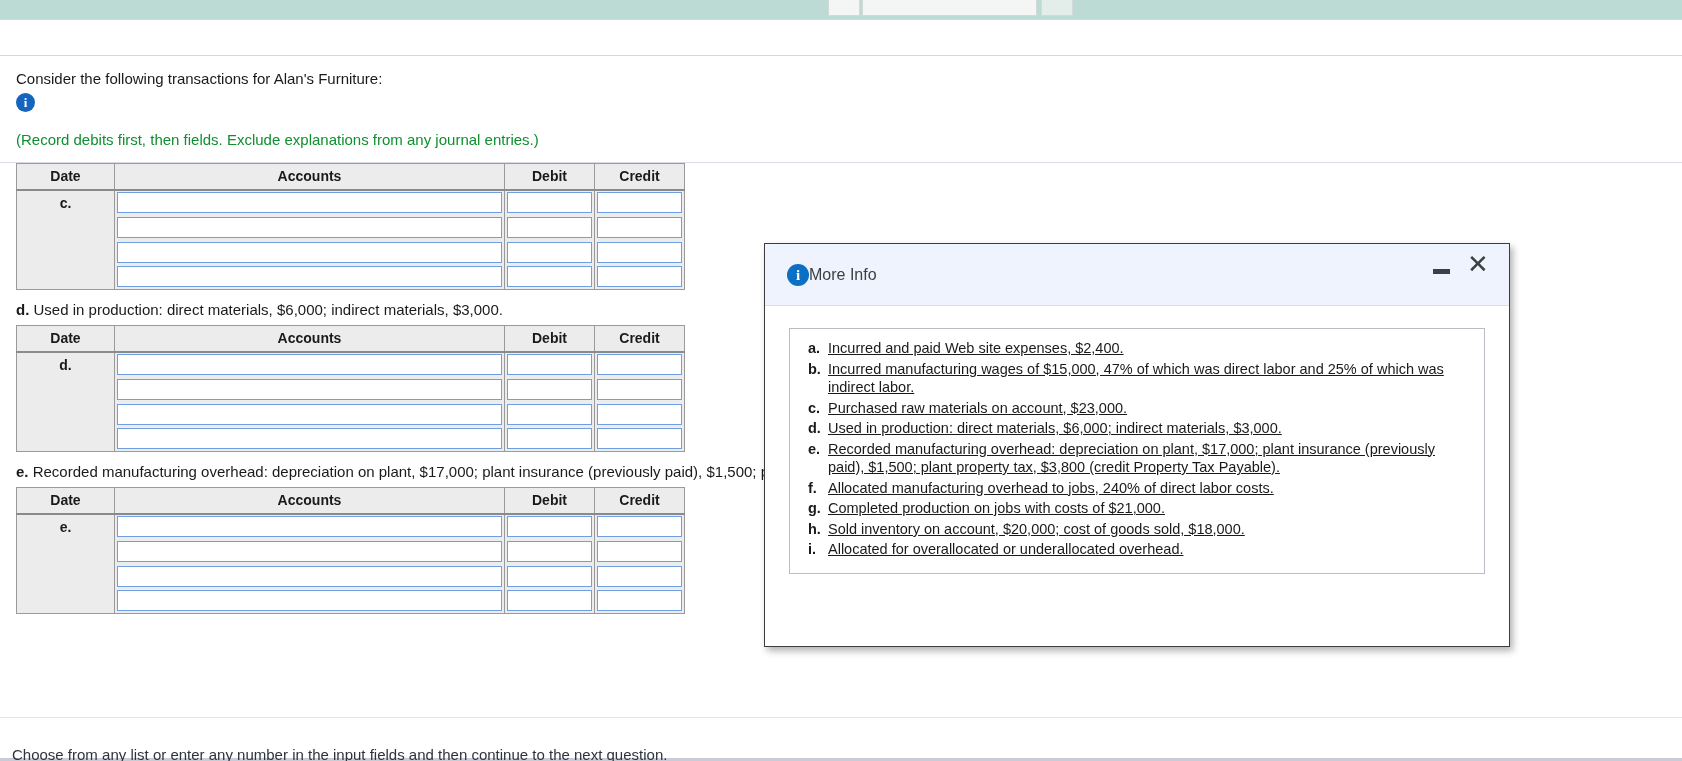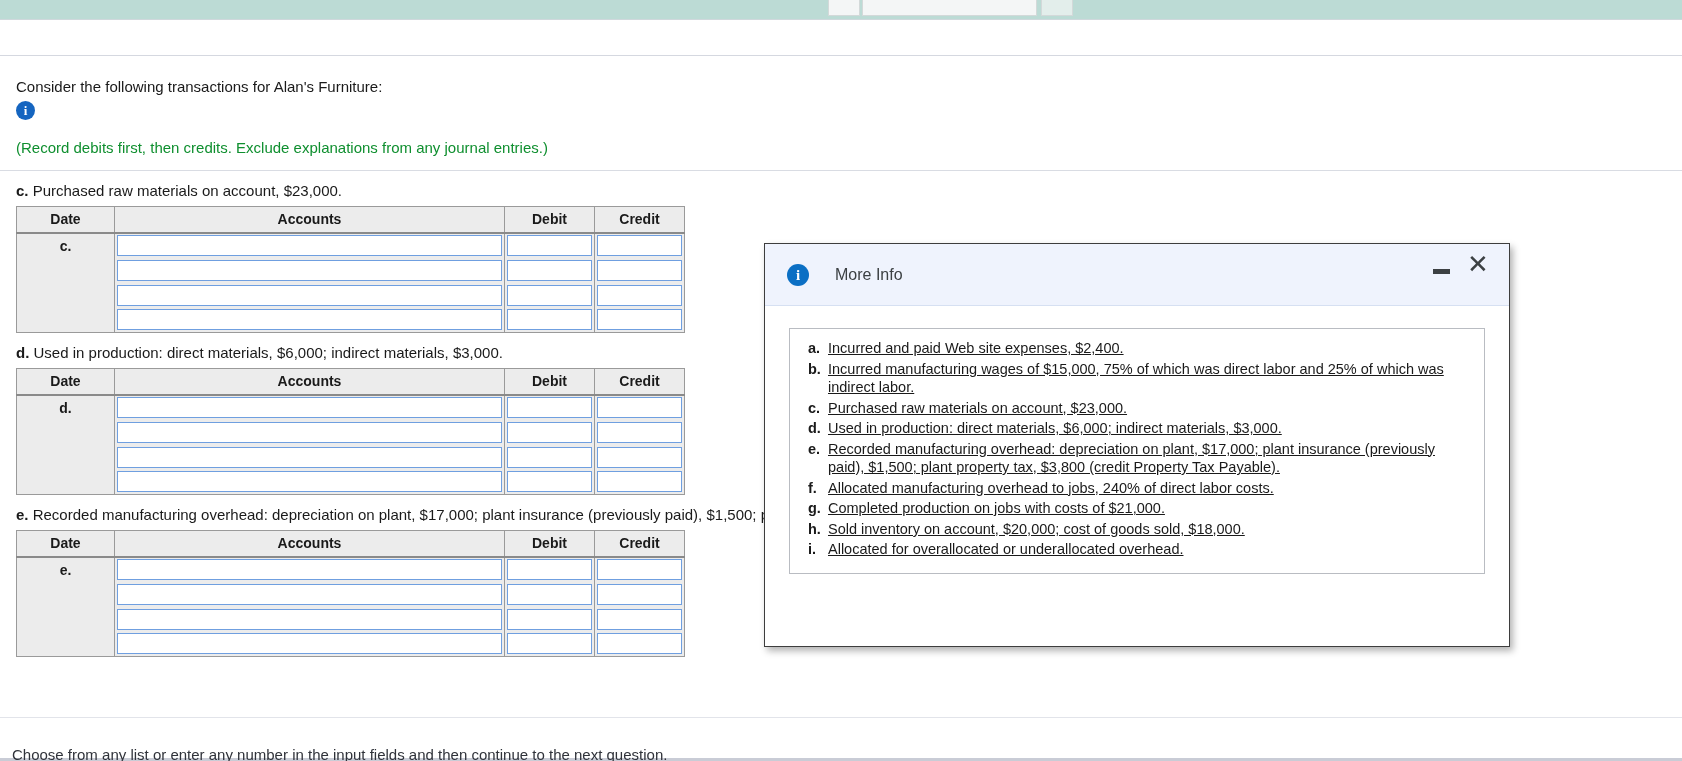--- a/index.html
+++ b/index.html
@@ -53,21 +53,21 @@
     position: absolute;
     top: 57px; left: 0;
     width: 1682px;
     height: 660px;
     background: #ffffff;
     overflow: hidden;
   }
 
   .prompt-line {
     margin: 0 0 0 16px;
-    padding-top: 20px;
+    padding-top: 12px;
     font-size: 15px;
     color: #1a1a1a;
     line-height: 20px;
   }
   .icon-line {
     margin: 4px 0 0 16px;
     display: flex;
     align-items: center;
     line-height: 20px;
   }
@@ -215,21 +215,20 @@
   }
   .modal-head .info-badge {
     width: 22px; height: 22px;
     line-height: 22px;
     font-size: 15px;
     margin-left: 22px;
     margin-right: 0;
     background: #0b6fc4;
   }
   .modal-title {
-    margin-left: 26px;
     font-size: 16px;
     color: #3c4043;
     text-align: center;
   }
   .win-btns {
     position: absolute;
     right: 16px;
     top: 6px;
     display: flex;
     align-items: center;
@@ -311,28 +310,24 @@
 
 <div class="content">
 
   <div class="prompt-line">Consider the following transactions for Alan's Furniture:</div>
 
   <div class="icon-line">
     <span class="info-badge">i</span>
   </div>
 
 
-  <div class="record-note green-text">(Record debits first, then credits. Exclude explanations from any journal entries.)</div>
+  <div class="record-note green-text">(Record debits first, then fields. Exclude explanations from any journal entries.)</div>
 
   <div class="rule"></div>
 
-  <div class="req-line">
-    <b>c.</b>
-    <span>Purchased raw materials on account, $23,000.</span>
-  </div>
   <table class="jtable">
     <colgroup>
         <col class="c-date">
         <col class="c-acct">
         <col class="c-debit">
         <col class="c-credit">
       </colgroup>
     <thead>
       <tr>
         <th>Date</th>
@@ -552,21 +547,21 @@
   </div>
 
   <div class="modal-body">
     <div class="list-box">
       <div class="t-item">
         <span class="mark">a.</span>
         <span class="txt">Incurred and paid Web site expenses, $2,400.</span>
       </div>
       <div class="t-item">
         <span class="mark">b.</span>
-        <span class="txt">Incurred manufacturing wages of $15,000, 75% of which was direct labor and 25% of which was indirect labor.</span>
+        <span class="txt">Incurred manufacturing wages of $15,000, 47% of which was direct labor and 25% of which was indirect labor.</span>
       </div>
       <div class="t-item">
         <span class="mark">c.</span>
         <span class="txt">Purchased raw materials on account, $23,000.</span>
       </div>
       <div class="t-item">
         <span class="mark">d.</span>
         <span class="txt">Used in production: direct materials, $6,000; indirect materials, $3,000.</span>
       </div>
       <div class="t-item">

